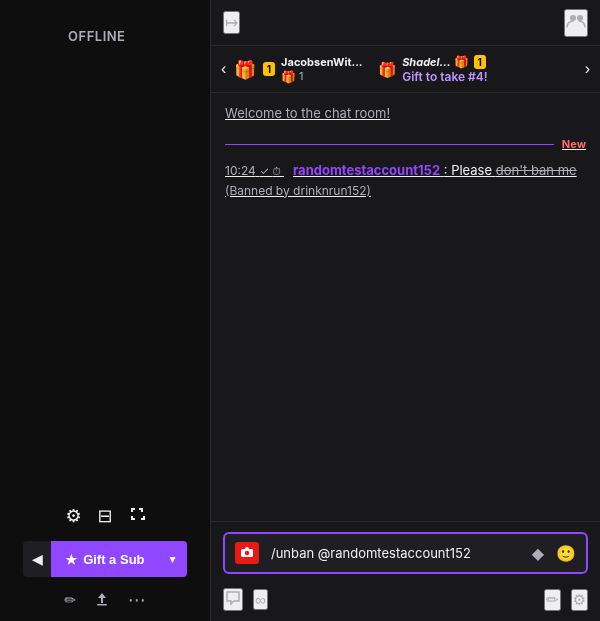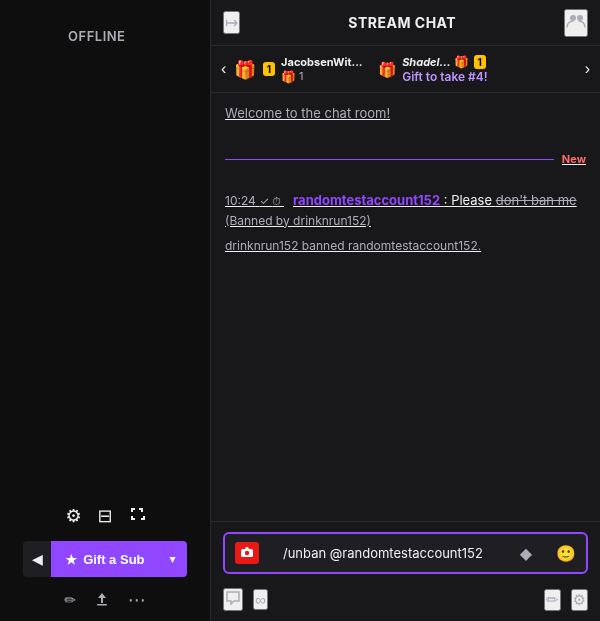--- a/index.html
+++ b/index.html
@@ -226,21 +226,21 @@
     .welcome-msg {
       font-size: 13px;
       color: #adadb8;
       margin-bottom: 6px;
     }
 
     .new-divider {
       display: flex;
       align-items: center;
       gap: 8px;
-      margin: 19px 0;
+      margin: 4px 0;
       justify-content: space-between;
     }
 
     .divider-line {
       flex: 1;
       height: 1px;
       background: #9147ff;
     }
 
     .new-label {
@@ -304,21 +304,21 @@
       border-top: 1px solid #2a2a2d;
     }
 
     .input-box {
       background: #1f1f23;
       border: 2px solid #9147ff;
       border-radius: 6px;
       display: flex;
       align-items: center;
       padding: 8px 10px;
-      gap: 24px;
+      gap: 12px;
     }
 
     .input-camera-icon {
       background: #e91916;
       border-radius: 3px;
       padding: 3px 5px;
       font-size: 13px;
       color: #fff;
       flex-shrink: 0;
     }
@@ -428,21 +428,20 @@
 </div>
 
 <div class="chat-panel">
 
   <div class="chat-header">
     <div class="chat-header-left">
       <button class="chat-header-icon">
         <span>↦</span>
       </button>
     </div>
-    <span class="chat-title">STREAM CHAT</span>
     <button class="chat-header-icon">
       <span>
         <svg width="20" height="20" viewBox="0 0 20 20" fill="none">
           <circle cx="7" cy="7" r="3" fill="#adadb8"></circle>
           <path d="M1 16c0-3.3 2.7-6 6-6" stroke="#adadb8" stroke-width="1.5" stroke-linecap="round"></path>
           <circle cx="14" cy="7" r="3" fill="#adadb8"></circle>
           <path d="M19 16c0-3.3-2.7-6-6-6" stroke="#adadb8" stroke-width="1.5" stroke-linecap="round"></path>
         </svg>
       </span>
     </button>
@@ -492,21 +491,20 @@
     <div class="chat-message">
       <span class="msg-time">10:24</span>
       <span class="check-icon"> ✓ </span>
       <span class="clock-icon">⏱ </span>
       <span class="msg-username">randomtestaccount152</span>
       <span class="msg-text">: Please </span>
       <span class="msg-strikethrough">don't ban me</span>
       <span class="msg-paren"> (Banned by drinknrun152)</span>
     </div>
 
-    <div class="system-msg">drinknrun152 banned randomtestaccount152.</div>
   </div>
 
   <div class="chat-input-area">
     <div class="input-box">
       <span class="input-camera-icon">
         <svg width="14" height="12" viewBox="0 0 14 12" fill="none">
           <rect x="1" y="3" width="12" height="8" rx="1.5" fill="white"></rect>
           <circle cx="7" cy="7" r="2.2" fill="#e91916"></circle>
           <path d="M5 3l1-2h2l1 2" fill="white"></path>
         </svg>

